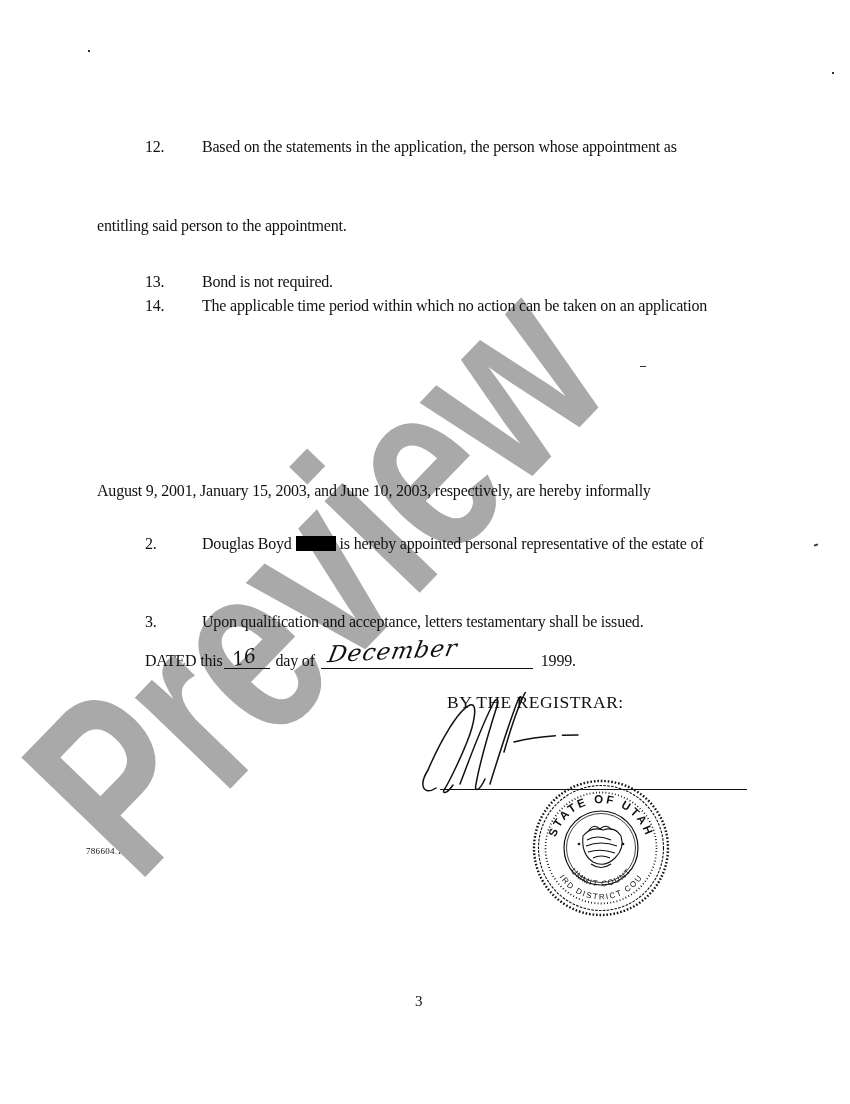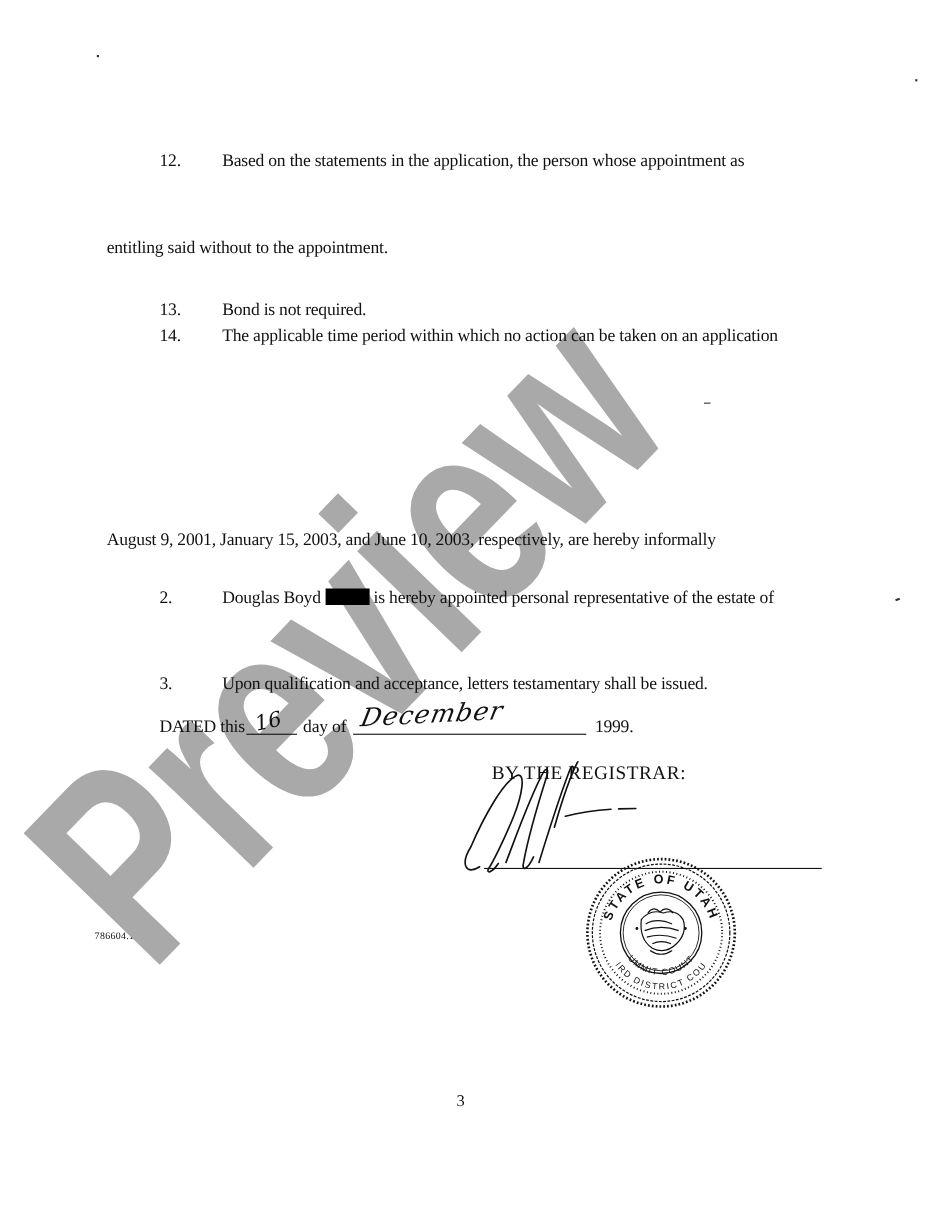--- a/index.html
+++ b/index.html
@@ -63,21 +63,21 @@
 </head>
 <body>
 
 <div class="page">
 
   <div class="watermark">Preview</div>
 
   <div class="textlayer">
 
     <div class="line indent" style="top:137px"><span class="pnum">12.</span><span>Based on the statements in the application, the person whose appointment as</span></div>
-    <div class="line" style="top:216px"><span>entitling said without to the appointment.</span></div>
+    <div class="line" style="top:216px"><span>entitling said person to the appointment.</span></div>
 
     <div class="line indent" style="top:272px"><span class="pnum">13.</span><span>Bond is not required.</span></div>
 
     <div class="line indent" style="top:296px"><span class="pnum">14.</span><span>The applicable time period within which no action can be taken on an application</span></div>
 
 
     <div class="line" style="top:481px"><span>August 9, 2001, January 15, 2003, and June 10, 2003, respectively, are hereby informally</span></div>
 
     <div class="line indent" style="top:534px"><span class="pnum">2.</span><span>Douglas Boyd</span><span class="redact redact-w40"></span><span>is hereby appointed personal representative of the estate of</span></div>
 

